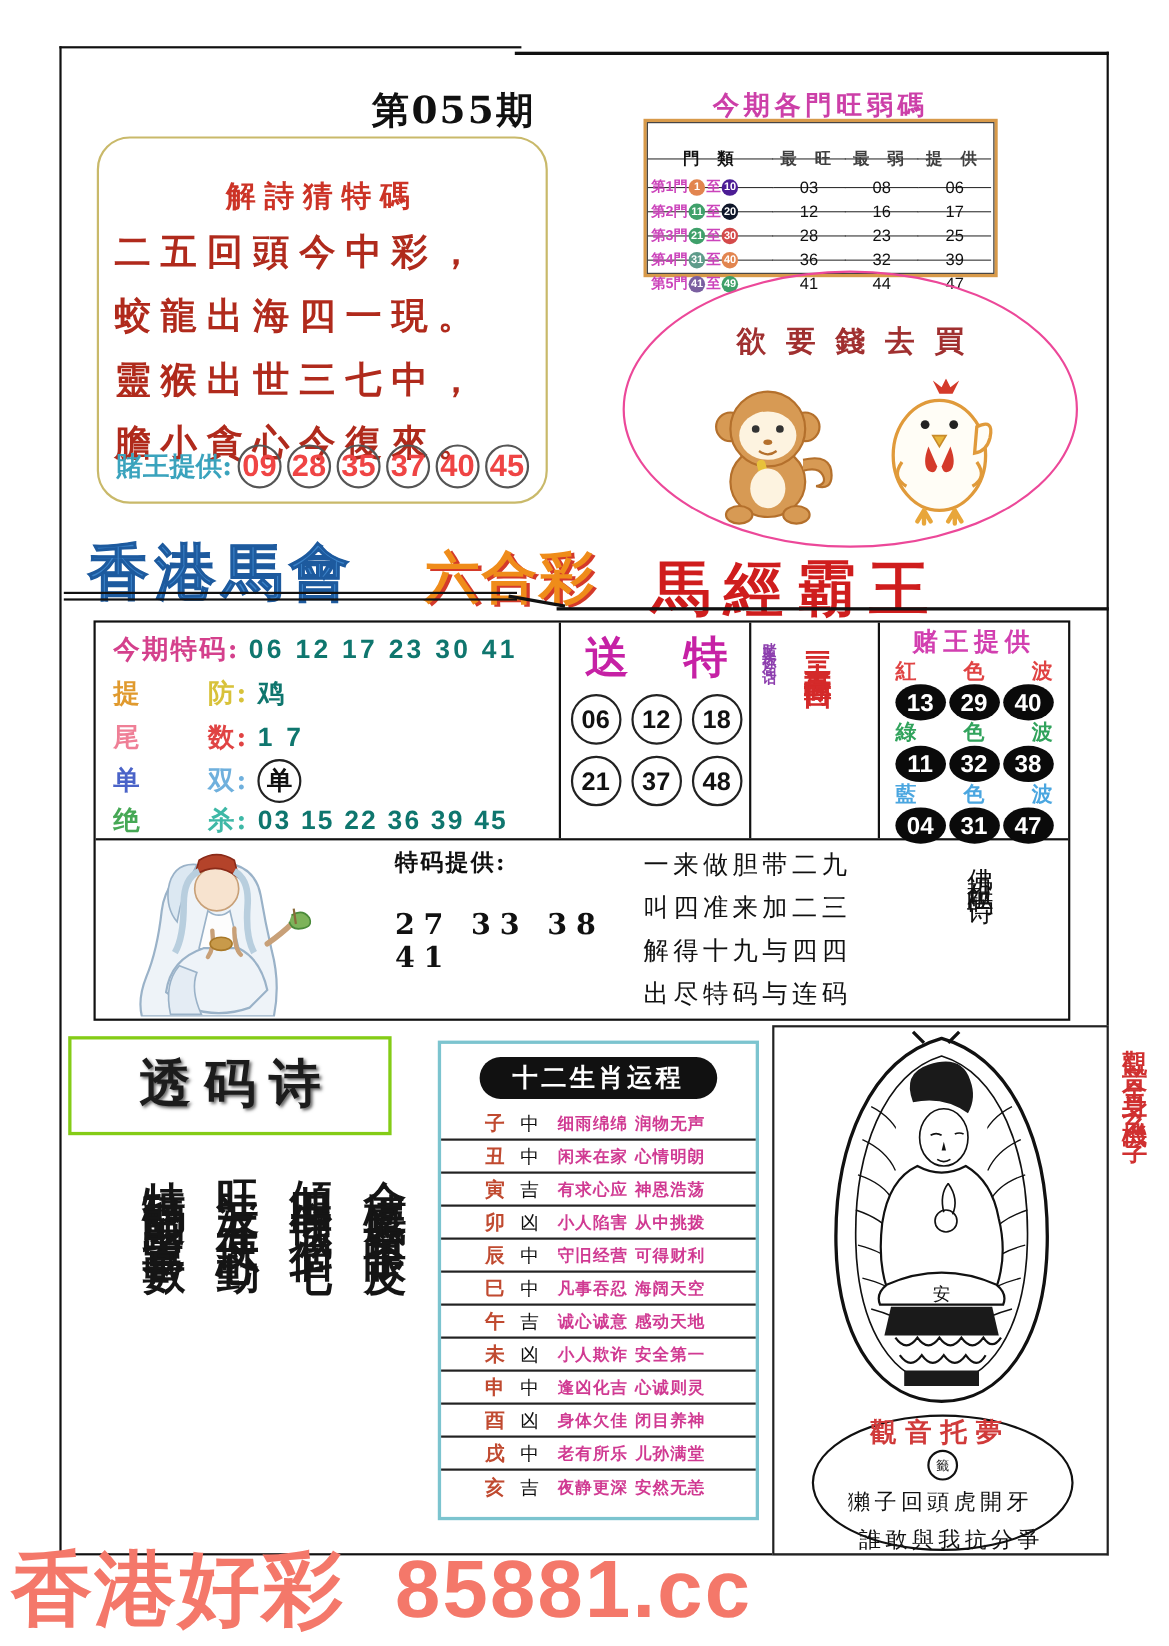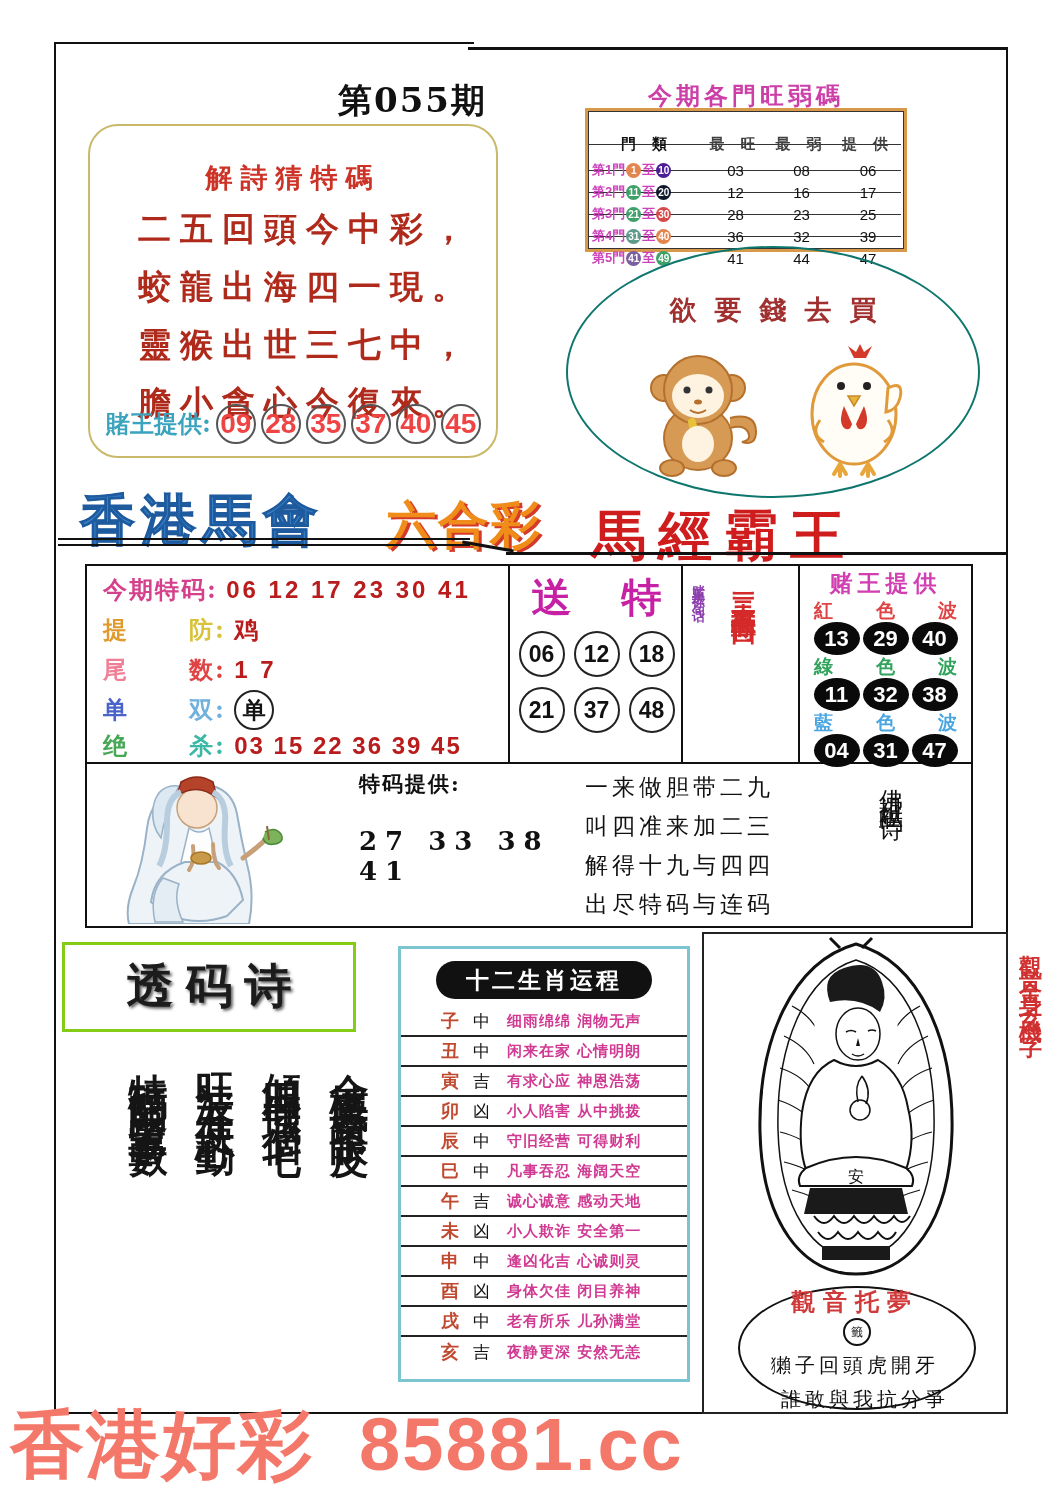--- a/index.html
+++ b/index.html
@@ -7,21 +7,21 @@
   #page{position:relative;width:1063px;height:1496px;background:#ffffff;overflow:hidden;
         font-family:"DejaVu Serif","Liberation Serif",serif;color:#111;}
   .abs{position:absolute;}
   .line{position:absolute;background:#111;}
 
   
   #issue-title{left:338px;top:78px;font-size:34px;font-weight:bold;letter-spacing:2px;}
   #poem-box{left:88px;top:124px;width:410px;height:334px;border:2px solid #c9b96a;border-radius:30px;}
   #poem-box-title{left:0;right:0;top:34px;text-align:center;color:#cc3326;font-size:27px;font-weight:bold;letter-spacing:8px;}
   #poem-lines{left:14px;top:74px;right:6px;}
-  .poem-line{color:#b02a1c;font-size:33px;font-weight:bold;letter-spacing:9px;line-height:58px;white-space:nowrap;margin-left:34px;}
+  .poem-line{color:#b02a1c;font-size:33px;font-weight:bold;letter-spacing:9px;line-height:58px;white-space:nowrap;}
   #provider-row{left:16px;bottom:12px;right:6px;white-space:nowrap;}
   #provider-label{color:#3aa3bd;font-size:24px;font-weight:bold;vertical-align:middle;}
   .ring-num{display:inline-block;width:40px;height:40px;border:2px solid #555;border-radius:50%;
             color:#ef4444;font-size:28px;font-weight:bold;line-height:36px;text-align:center;
             margin-left:5px;vertical-align:middle;font-family:"Liberation Sans",sans-serif;}
 
   
   #strength-title{left:585px;top:80px;width:322px;text-align:center;color:#cc3fa8;font-size:24px;font-weight:bold;letter-spacing:4px;}
   #strength-table{left:585px;top:108px;width:322px;border:3px solid #d89a4a;background:#fff;}
   #strength-inner{border:1px solid #333;}
@@ -31,36 +31,36 @@
            font-family:"Liberation Sans",sans-serif;font-size:15px;margin-top:32px;}
   .st-row:last-child .st-cell{border-bottom:none;}
   .st-gate{width:114px;justify-content:flex-start;padding-left:3px;color:#cc44bb;font-weight:bold;font-size:13px;white-space:nowrap;}
   .st-val{width:66px;}
   .st-val:last-child{border-right:none;}
   .header .st-cell{font-weight:bold;letter-spacing:6px;font-size:15px;color:#404040;}
   .circ{display:inline-block;width:15px;height:15px;border-radius:50%;color:#fff;font-size:10px;line-height:15px;
         text-align:center;margin:0 1px;font-family:"Liberation Sans",sans-serif;font-weight:bold;}
 
   
-  #money-oval{left:566px;top:246px;width:414px;height:252px;border:2px solid #0f766e;border-radius:50%;}
+  #money-oval{left:566px;top:246px;width:414px;height:252px;border:2px solid #ec4899;border-radius:50%;}
   #money-text{left:0;right:0;top:44px;text-align:center;color:#a03030;font-size:27px;font-weight:bold;letter-spacing:18px;text-indent:18px;}
 
   
   #brand-hk{left:80px;top:484px;font-size:55px;font-weight:bold;color:#3b82c8;letter-spacing:6px;-webkit-text-stroke:1px #1d5a9e;}
   #brand-lhc{left:386px;top:492px;font-size:50px;font-weight:bold;color:#ef8c1a;letter-spacing:2px;text-shadow:3px 2px 0 #d43a2a;}
   #brand-mjbw{left:592px;top:500px;font-size:54px;font-weight:bold;color:#cf1d1d;letter-spacing:12px;}
 
   
   #main-table{left:85px;top:564px;width:888px;height:364px;border:2px solid #111;}
   .vline{position:absolute;top:0;height:196px;width:2px;background:#111;}
   #main-hdiv{left:0;top:196px;width:100%;height:2px;background:#111;}
   #cell1{left:0;top:0;width:423px;height:196px;padding:10px 0 0 16px;}
   .c1-line{position:absolute;white-space:nowrap;font-size:24px;font-weight:bold;}
   .c1-label{font-size:24px;font-weight:bold;letter-spacing:2px;}
-  .c1-val{font-family:"Liberation Sans",sans-serif;font-size:24px;font-weight:bold;color:#b91c1c;letter-spacing:3px;}
+  .c1-val{font-family:"Liberation Sans",sans-serif;font-size:24px;font-weight:bold;color:#0f766e;letter-spacing:3px;}
   #odd-circle{display:inline-block;width:40px;height:40px;border:2px solid #222;border-radius:50%;text-align:center;
               line-height:36px;font-size:23px;color:#111;}
   #cell2{left:423px;top:0;width:173px;height:196px;text-align:center;}
   #songte-title{margin-top:4px;color:#c621a5;font-size:40px;font-weight:bold;letter-spacing:18px;text-indent:18px;}
   #songte-nums{margin-top:6px;display:flex;flex-wrap:wrap;justify-content:center;gap:10px 9px;padding:0 6px;}
   .big-ring{width:46px;height:46px;border:2px solid #222;border-radius:50%;color:#111;font-size:23px;font-weight:bold;
             line-height:42px;text-align:center;font-family:"Liberation Sans",sans-serif;}
   #cell3{left:596px;top:0;width:117px;height:196px;}
   #phrase-small{left:6px;top:8px;height:170px;writing-mode:vertical-rl;color:#8d3fae;font-size:13px;font-weight:bold;letter-spacing:4px;}
   #phrase-big{left:44px;top:6px;height:186px;writing-mode:vertical-rl;color:#d42a2a;font-size:25px;font-weight:bold;letter-spacing:5px;}

